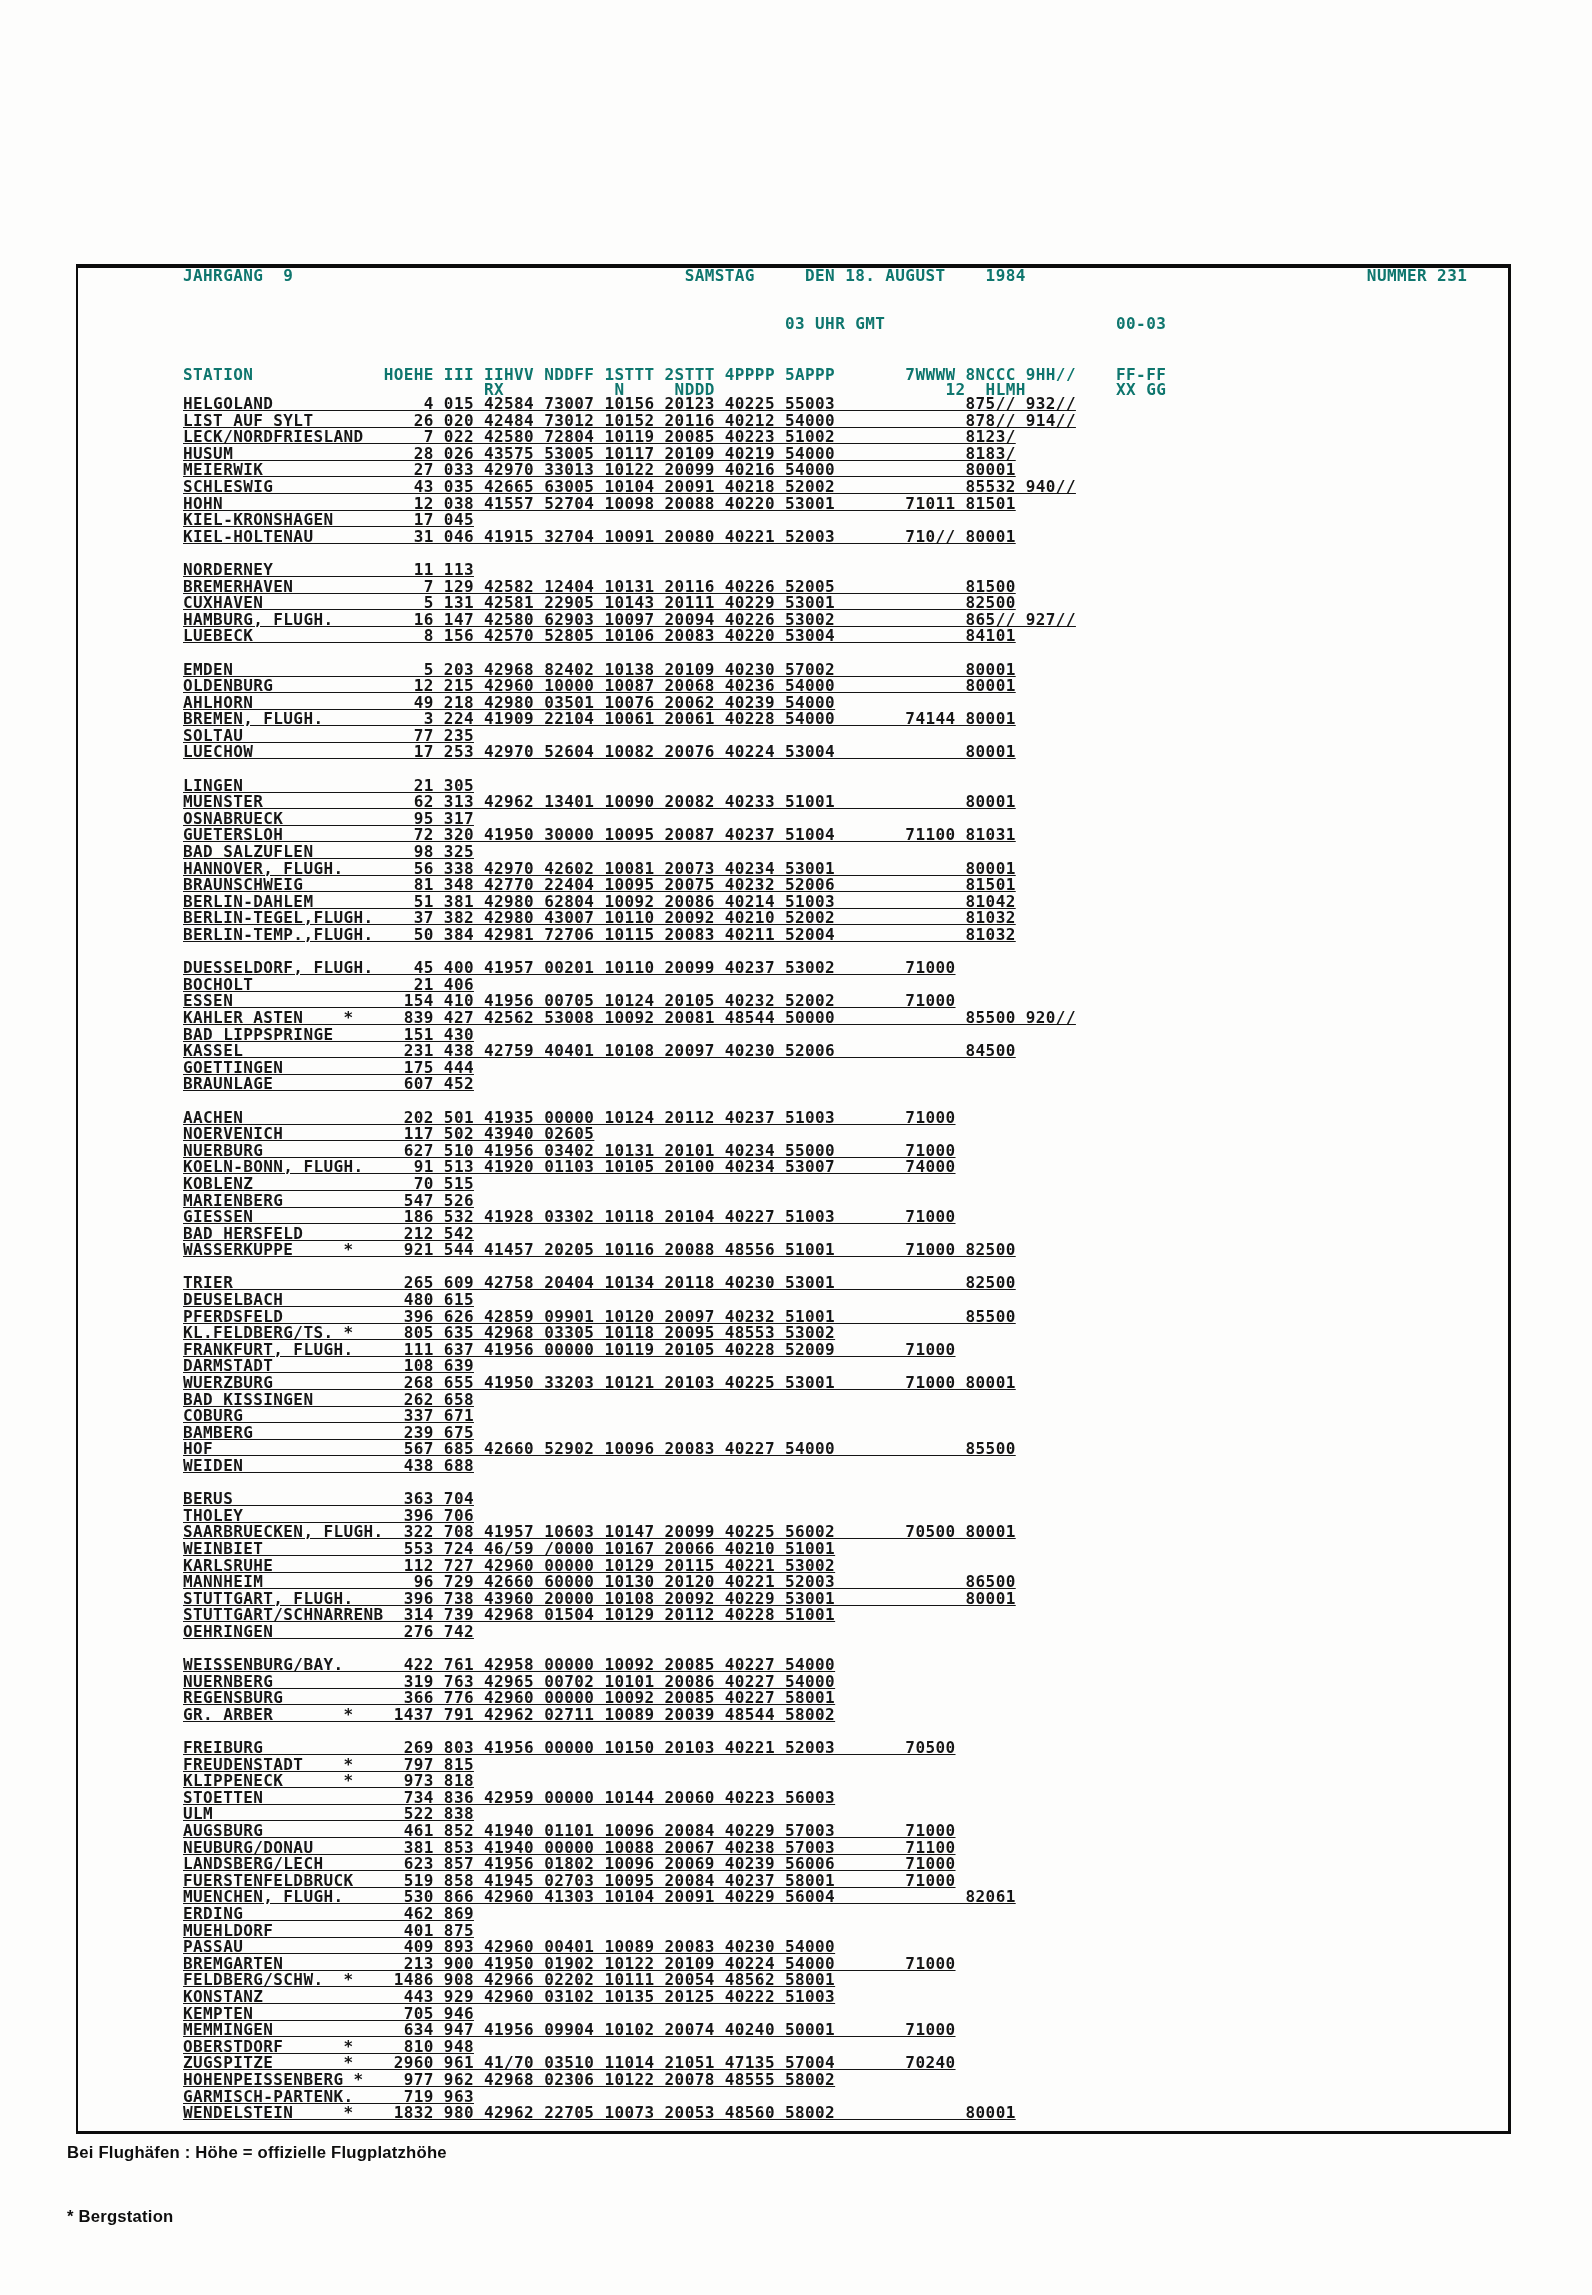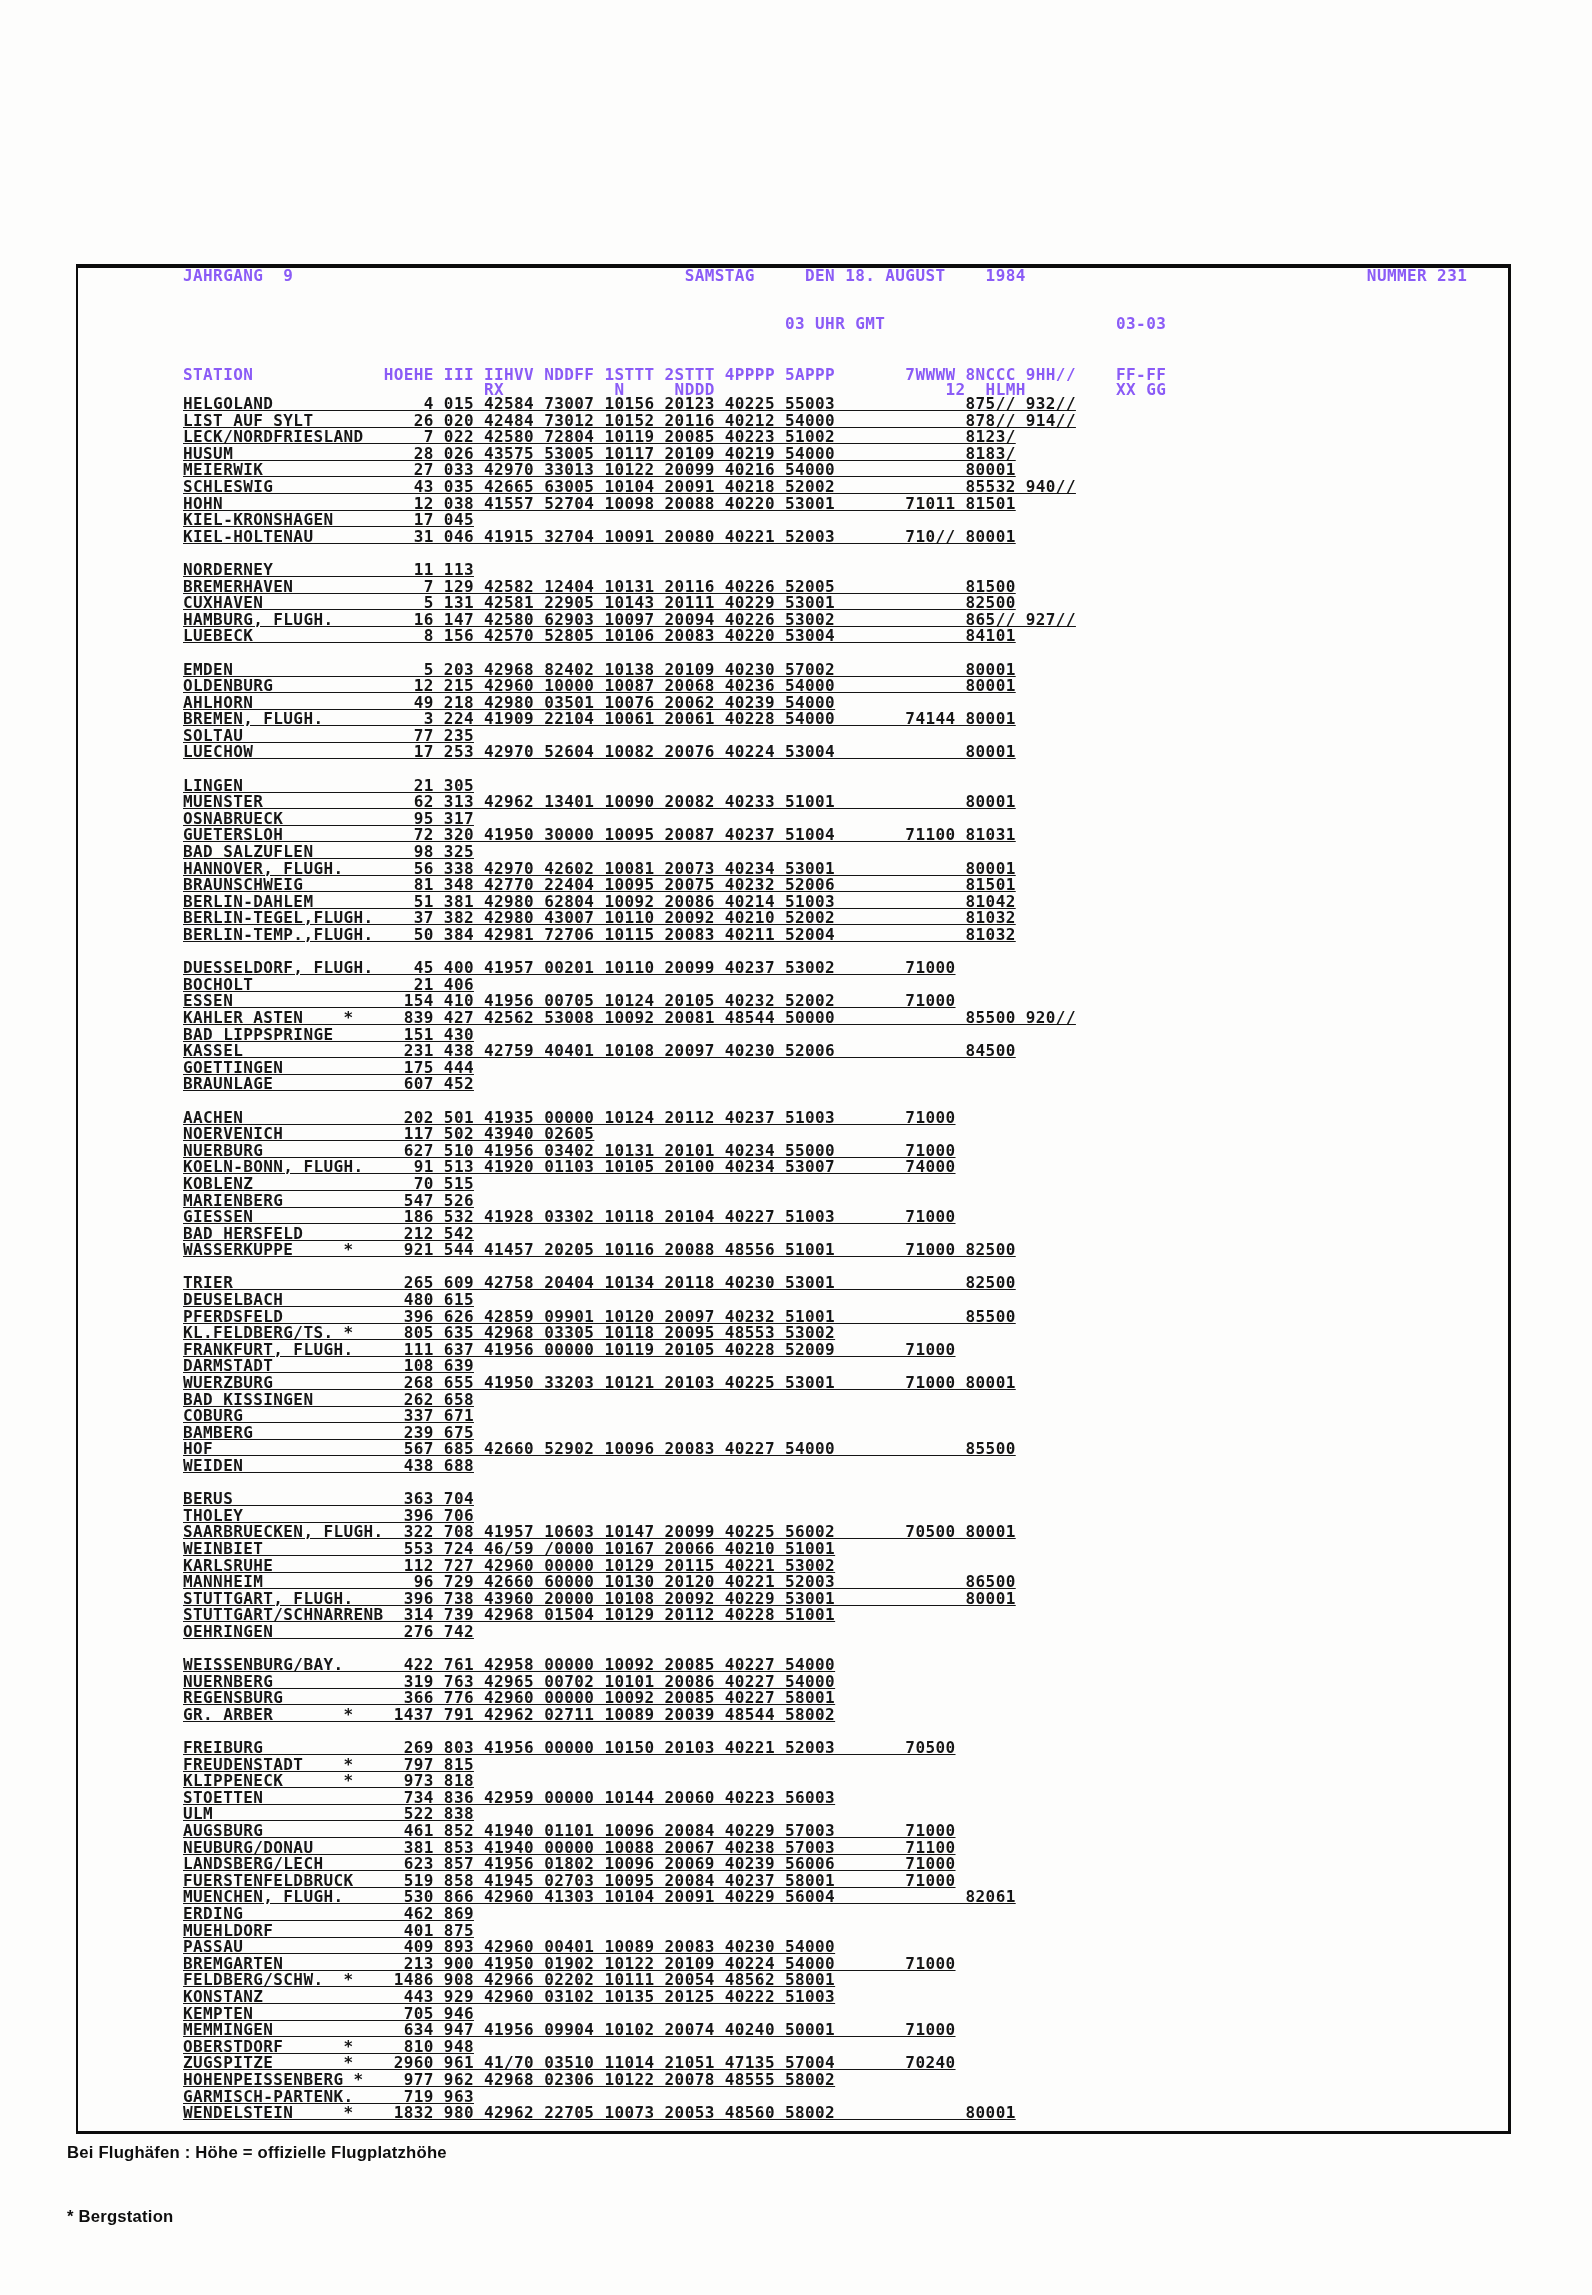--- a/index.html
+++ b/index.html
@@ -10,42 +10,42 @@
   }
   .page-border{
     position:absolute;left:76px;top:264px;width:1435px;height:1870px;
     border-style:solid;border-color:#0c0c0c;border-width:4.8px 3.2px 3.2px 2.4px;
     box-sizing:border-box;pointer-events:none;
   }
   .mono-line{
     position:absolute;left:183px;white-space:pre;
     font-family:"DejaVu Sans Mono", monospace;
     font-size:16px;font-weight:bold;letter-spacing:0.4px;line-height:16.6px;
-    color:#8b5cf6;
+    color:#0f766e;
   }
   #rows{
     position:absolute;left:183px;top:396px;white-space:pre;text-decoration:underline;
   }
   #rows .row-line{
     white-space:pre;height:16.6px;line-height:16.6px;
     font-size:16px;font-weight:bold;letter-spacing:0.4px;color:#161616;
   }
   .footnote{
     position:absolute;left:67px;white-space:pre;
     font-family:"Liberation Sans", sans-serif;font-weight:bold;
     font-size:16.7px;letter-spacing:0.2px;color:#0e0e0e;
   }
 </style>
 </head>
 <body>
 
 <div class="page-border"></div>
 
 <div class="mono-line" id="masthead-line" style="top:268px;">JAHRGANG  9                                       SAMSTAG     DEN 18. AUGUST    1984                                  NUMMER 231</div>
-<div class="mono-line" id="time-line" style="top:316px;">                                                            03 UHR GMT                       03-03</div>
+<div class="mono-line" id="time-line" style="top:316px;">                                                            03 UHR GMT                       00-03</div>
 <div class="mono-line" id="header-line-1" style="top:351px;margin-top:16px;">STATION             HOEHE III IIHVV NDDFF 1STTT 2STTT 4PPPP 5APPP       7WWWW 8NCCC 9HH//    FF-FF</div>
 <div class="mono-line" id="header-line-2" style="top:382px;">                              RX           N     NDDD                       12  HLMH         XX GG</div>
 
 <div id="rows"><div class="row-line">HELGOLAND               4 015 42584 73007 10156 20123 40225 55003             875// 932//</div><div class="row-line">LIST AUF SYLT          26 020 42484 73012 10152 20116 40212 54000             878// 914//</div><div class="row-line">LECK/NORDFRIESLAND      7 022 42580 72804 10119 20085 40223 51002             8123/</div><div class="row-line">HUSUM                  28 026 43575 53005 10117 20109 40219 54000             8183/</div><div class="row-line">MEIERWIK               27 033 42970 33013 10122 20099 40216 54000             80001</div><div class="row-line">SCHLESWIG              43 035 42665 63005 10104 20091 40218 52002             85532 940//</div><div class="row-line">HOHN                   12 038 41557 52704 10098 20088 40220 53001       71011 81501</div><div class="row-line">KIEL-KRONSHAGEN        17 045</div><div class="row-line">KIEL-HOLTENAU          31 046 41915 32704 10091 20080 40221 52003       710// 80001</div><div class="row-line"></div><div class="row-line">NORDERNEY              11 113</div><div class="row-line">BREMERHAVEN             7 129 42582 12404 10131 20116 40226 52005             81500</div><div class="row-line">CUXHAVEN                5 131 42581 22905 10143 20111 40229 53001             82500</div><div class="row-line">HAMBURG, FLUGH.        16 147 42580 62903 10097 20094 40226 53002             865// 927//</div><div class="row-line">LUEBECK                 8 156 42570 52805 10106 20083 40220 53004             84101</div><div class="row-line"></div><div class="row-line">EMDEN                   5 203 42968 82402 10138 20109 40230 57002             80001</div><div class="row-line">OLDENBURG              12 215 42960 10000 10087 20068 40236 54000             80001</div><div class="row-line">AHLHORN                49 218 42980 03501 10076 20062 40239 54000</div><div class="row-line">BREMEN, FLUGH.          3 224 41909 22104 10061 20061 40228 54000       74144 80001</div><div class="row-line">SOLTAU                 77 235</div><div class="row-line">LUECHOW                17 253 42970 52604 10082 20076 40224 53004             80001</div><div class="row-line"></div><div class="row-line">LINGEN                 21 305</div><div class="row-line">MUENSTER               62 313 42962 13401 10090 20082 40233 51001             80001</div><div class="row-line">OSNABRUECK             95 317</div><div class="row-line">GUETERSLOH             72 320 41950 30000 10095 20087 40237 51004       71100 81031</div><div class="row-line">BAD SALZUFLEN          98 325</div><div class="row-line">HANNOVER, FLUGH.       56 338 42970 42602 10081 20073 40234 53001             80001</div><div class="row-line">BRAUNSCHWEIG           81 348 42770 22404 10095 20075 40232 52006             81501</div><div class="row-line">BERLIN-DAHLEM          51 381 42980 62804 10092 20086 40214 51003             81042</div><div class="row-line">BERLIN-TEGEL,FLUGH.    37 382 42980 43007 10110 20092 40210 52002             81032</div><div class="row-line">BERLIN-TEMP.,FLUGH.    50 384 42981 72706 10115 20083 40211 52004             81032</div><div class="row-line"></div><div class="row-line">DUESSELDORF, FLUGH.    45 400 41957 00201 10110 20099 40237 53002       71000</div><div class="row-line">BOCHOLT                21 406</div><div class="row-line">ESSEN                 154 410 41956 00705 10124 20105 40232 52002       71000</div><div class="row-line">KAHLER ASTEN    *     839 427 42562 53008 10092 20081 48544 50000             85500 920//</div><div class="row-line">BAD LIPPSPRINGE       151 430</div><div class="row-line">KASSEL                231 438 42759 40401 10108 20097 40230 52006             84500</div><div class="row-line">GOETTINGEN            175 444</div><div class="row-line">BRAUNLAGE             607 452</div><div class="row-line"></div><div class="row-line">AACHEN                202 501 41935 00000 10124 20112 40237 51003       71000</div><div class="row-line">NOERVENICH            117 502 43940 02605</div><div class="row-line">NUERBURG              627 510 41956 03402 10131 20101 40234 55000       71000</div><div class="row-line">KOELN-BONN, FLUGH.     91 513 41920 01103 10105 20100 40234 53007       74000</div><div class="row-line">KOBLENZ                70 515</div><div class="row-line">MARIENBERG            547 526</div><div class="row-line">GIESSEN               186 532 41928 03302 10118 20104 40227 51003       71000</div><div class="row-line">BAD HERSFELD          212 542</div><div class="row-line">WASSERKUPPE     *     921 544 41457 20205 10116 20088 48556 51001       71000 82500</div><div class="row-line"></div><div class="row-line">TRIER                 265 609 42758 20404 10134 20118 40230 53001             82500</div><div class="row-line">DEUSELBACH            480 615</div><div class="row-line">PFERDSFELD            396 626 42859 09901 10120 20097 40232 51001             85500</div><div class="row-line">KL.FELDBERG/TS. *     805 635 42968 03305 10118 20095 48553 53002</div><div class="row-line">FRANKFURT, FLUGH.     111 637 41956 00000 10119 20105 40228 52009       71000</div><div class="row-line">DARMSTADT             108 639</div><div class="row-line">WUERZBURG             268 655 41950 33203 10121 20103 40225 53001       71000 80001</div><div class="row-line">BAD KISSINGEN         262 658</div><div class="row-line">COBURG                337 671</div><div class="row-line">BAMBERG               239 675</div><div class="row-line">HOF                   567 685 42660 52902 10096 20083 40227 54000             85500</div><div class="row-line">WEIDEN                438 688</div><div class="row-line"></div><div class="row-line">BERUS                 363 704</div><div class="row-line">THOLEY                396 706</div><div class="row-line">SAARBRUECKEN, FLUGH.  322 708 41957 10603 10147 20099 40225 56002       70500 80001</div><div class="row-line">WEINBIET              553 724 46/59 /0000 10167 20066 40210 51001</div><div class="row-line">KARLSRUHE             112 727 42960 00000 10129 20115 40221 53002</div><div class="row-line">MANNHEIM               96 729 42660 60000 10130 20120 40221 52003             86500</div><div class="row-line">STUTTGART, FLUGH.     396 738 43960 20000 10108 20092 40229 53001             80001</div><div class="row-line">STUTTGART/SCHNARRENB  314 739 42968 01504 10129 20112 40228 51001</div><div class="row-line">OEHRINGEN             276 742</div><div class="row-line"></div><div class="row-line">WEISSENBURG/BAY.      422 761 42958 00000 10092 20085 40227 54000</div><div class="row-line">NUERNBERG             319 763 42965 00702 10101 20086 40227 54000</div><div class="row-line">REGENSBURG            366 776 42960 00000 10092 20085 40227 58001</div><div class="row-line">GR. ARBER       *    1437 791 42962 02711 10089 20039 48544 58002</div><div class="row-line"></div><div class="row-line">FREIBURG              269 803 41956 00000 10150 20103 40221 52003       70500</div><div class="row-line">FREUDENSTADT    *     797 815</div><div class="row-line">KLIPPENECK      *     973 818</div><div class="row-line">STOETTEN              734 836 42959 00000 10144 20060 40223 56003</div><div class="row-line">ULM                   522 838</div><div class="row-line">AUGSBURG              461 852 41940 01101 10096 20084 40229 57003       71000</div><div class="row-line">NEUBURG/DONAU         381 853 41940 00000 10088 20067 40238 57003       71100</div><div class="row-line">LANDSBERG/LECH        623 857 41956 01802 10096 20069 40239 56006       71000</div><div class="row-line">FUERSTENFELDBRUCK     519 858 41945 02703 10095 20084 40237 58001       71000</div><div class="row-line">MUENCHEN, FLUGH.      530 866 42960 41303 10104 20091 40229 56004             82061</div><div class="row-line">ERDING                462 869</div><div class="row-line">MUEHLDORF             401 875</div><div class="row-line">PASSAU                409 893 42960 00401 10089 20083 40230 54000</div><div class="row-line">BREMGARTEN            213 900 41950 01902 10122 20109 40224 54000       71000</div><div class="row-line">FELDBERG/SCHW.  *    1486 908 42966 02202 10111 20054 48562 58001</div><div class="row-line">KONSTANZ              443 929 42960 03102 10135 20125 40222 51003</div><div class="row-line">KEMPTEN               705 946</div><div class="row-line">MEMMINGEN             634 947 41956 09904 10102 20074 40240 50001       71000</div><div class="row-line">OBERSTDORF      *     810 948</div><div class="row-line">ZUGSPITZE       *    2960 961 41/70 03510 11014 21051 47135 57004       70240</div><div class="row-line">HOHENPEISSENBERG *    977 962 42968 02306 10122 20078 48555 58002</div><div class="row-line">GARMISCH-PARTENK.     719 963</div><div class="row-line">WENDELSTEIN     *    1832 980 42962 22705 10073 20053 48560 58002             80001</div></div>
 
 <div class="footnote" style="top:2143px;text-align:center;">Bei Flughäfen : Höhe = offizielle Flugplatzhöhe</div>
 <div class="footnote" style="top:2170px;margin-top:37px;">* Bergstation</div>
 
 
 </body></html>

